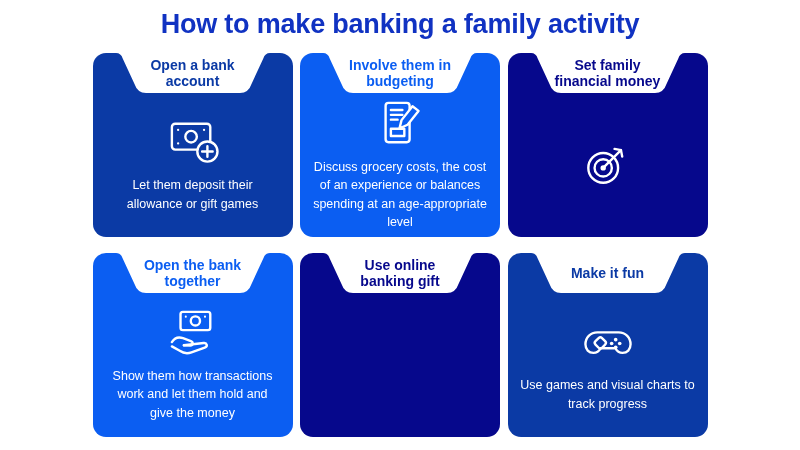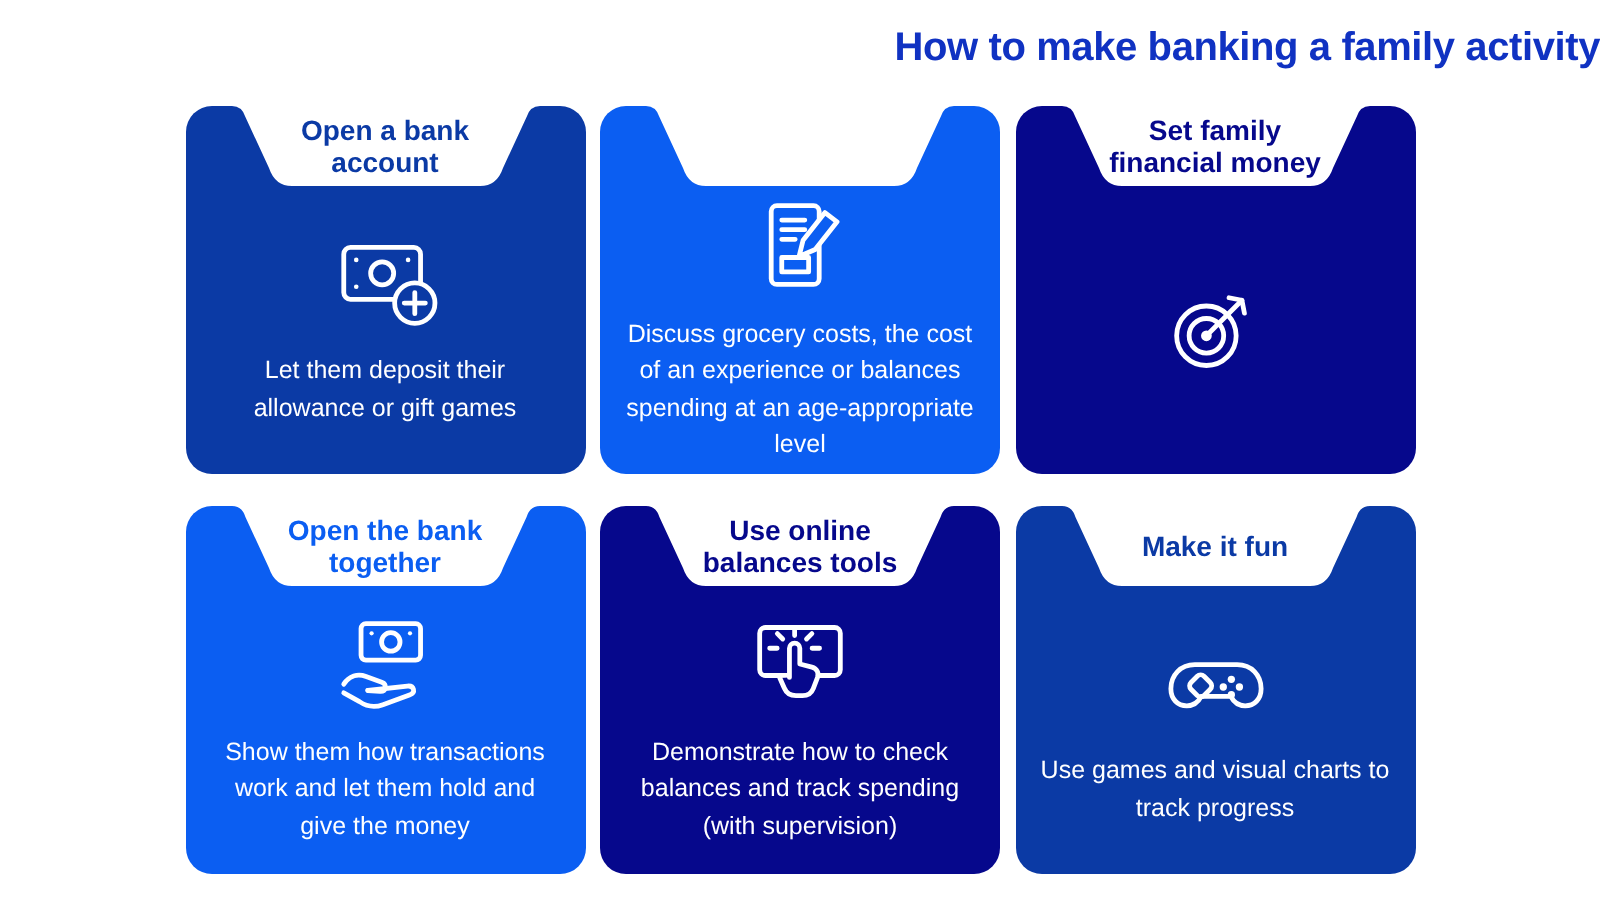--- a/index.html
+++ b/index.html
@@ -1,21 +1,21 @@
 <!DOCTYPE html>
 <html><head>
 <meta charset="utf-8">
 <style>
   html,body{margin:0;padding:0;background:#fff;}
   .page{
     position:relative;width:800px;height:450px;background:#fff;
     font-family:"Liberation Sans","DejaVu Sans",sans-serif;overflow:hidden;
   }
   .page-title{
-    margin:9px 0 0;text-align:right;font-size:20px;line-height:31px;
+    margin:9px 0 0;text-align:center;font-size:27px;line-height:31px;
     font-weight:700;letter-spacing:-0.2px;
   }
   .grid{
     width:615px;margin:13px auto 0;
     display:grid;grid-template-columns:repeat(3,200px);
     column-gap:7.5px;row-gap:16px;
   }
   .card{
     position:relative;width:200px;height:184px;border-radius:13px;
     background:var(--card-bg);overflow:hidden;
@@ -67,20 +67,23 @@
 
       </span>
       <div class="card-desc">Let them deposit their allowance or gift games</div>
     </div>
   </div>
 
   <div class="card" style="--card-bg: #0b5ef2;">
     <svg class="notch" viewBox="0 0 200 40" preserveAspectRatio="none" aria-hidden="true">
       <path fill="#ffffff" d="M23,0 Q28,0 29.7,5.5 L41.5,31 Q44.5,40 53,40 L147,40 Q155.5,40 158.5,31 L170.3,5.5 Q172,0 177,0 Z"></path>
     </svg>
+    <div class="card-title">
+          <span>Involve them in budgeting</span>
+        </div>
     <div class="card-body">
       <span class="icon">
 
         <svg viewBox="0 0 60 50" fill="none" stroke="#fff" stroke-width="2.5" stroke-linecap="round" stroke-linejoin="round">
           <rect x="15" y="4" width="25" height="41" rx="3"></rect>
           <path d="M20.5 11.5h12M20.5 16.5h12M20.5 21.5h7"></path>
           <rect x="20.5" y="31" width="14" height="7.5"></rect>
           <path d="M29.5 30.5 L31.6 22 L43 7.6 L49.3 12.4 L37.9 26.8 Z" style="fill:var(--card-bg)"></path>
         </svg>
 
@@ -133,34 +136,22 @@
       </span>
       <div class="card-desc">Show them how transactions work and let them hold and give the money</div>
     </div>
   </div>
 
   <div class="card" style="--card-bg: #06088c;">
     <svg class="notch" viewBox="0 0 200 40" preserveAspectRatio="none" aria-hidden="true">
       <path fill="#ffffff" d="M23,0 Q28,0 29.7,5.5 L41.5,31 Q44.5,40 53,40 L147,40 Q155.5,40 158.5,31 L170.3,5.5 Q172,0 177,0 Z"></path>
     </svg>
     <div class="card-title">
-          <span>Use online balances tools</span>
+          <span>Use online banking gift</span>
         </div>
-    <div class="card-body">
-      <span class="icon">
-
-        <svg viewBox="0 0 60 50" fill="none" stroke="#fff" stroke-width="2.5" stroke-linecap="round" stroke-linejoin="round">
-          <rect x="9" y="6" width="42" height="25" rx="3"></rect>
-          <path d="M24.5 32V16.8a2.7 2.7 0 0 1 5.4 0V25l6.3 1.6c2.6.7 3.8 3 2.9 5.5l-2.2 5.7c-.9 2.3-2.9 3.7-5.6 3.7h-3.4c-2.8 0-5-1.4-6.1-4l-2.3-5.2" style="fill:var(--card-bg)"></path>
-          <path d="M27.2 10.2V6.3M33.4 12l2.8-2.8M21 12l-2.8-2.8M36.3 16.8h3.9M18.1 16.8h-3.9"></path>
-        </svg>
-
-      </span>
-      <div class="card-desc">Demonstrate how to check balances and track spending (with supervision)</div>
-    </div>
   </div>
 
   <div class="card" style="--card-bg: #0b3aa5;">
     <svg class="notch" viewBox="0 0 200 40" preserveAspectRatio="none" aria-hidden="true">
       <path fill="#ffffff" d="M23,0 Q28,0 29.7,5.5 L41.5,31 Q44.5,40 53,40 L147,40 Q155.5,40 158.5,31 L170.3,5.5 Q172,0 177,0 Z"></path>
     </svg>
     <div class="card-title">
           <span>Make it fun</span>
         </div>
     <div class="card-body">

